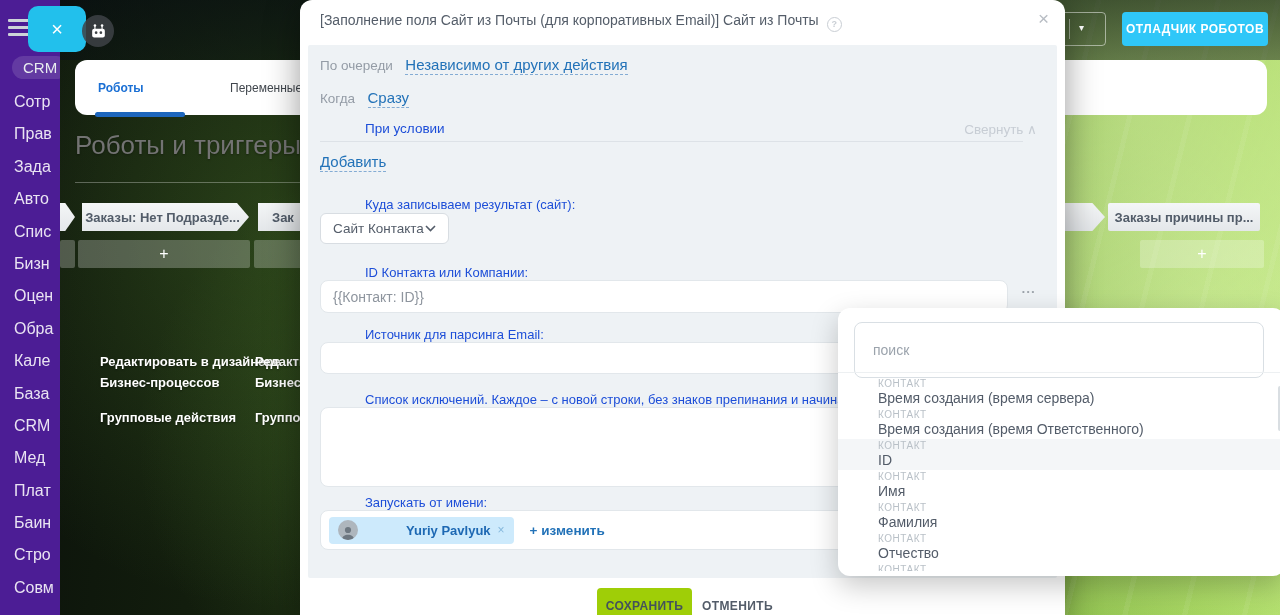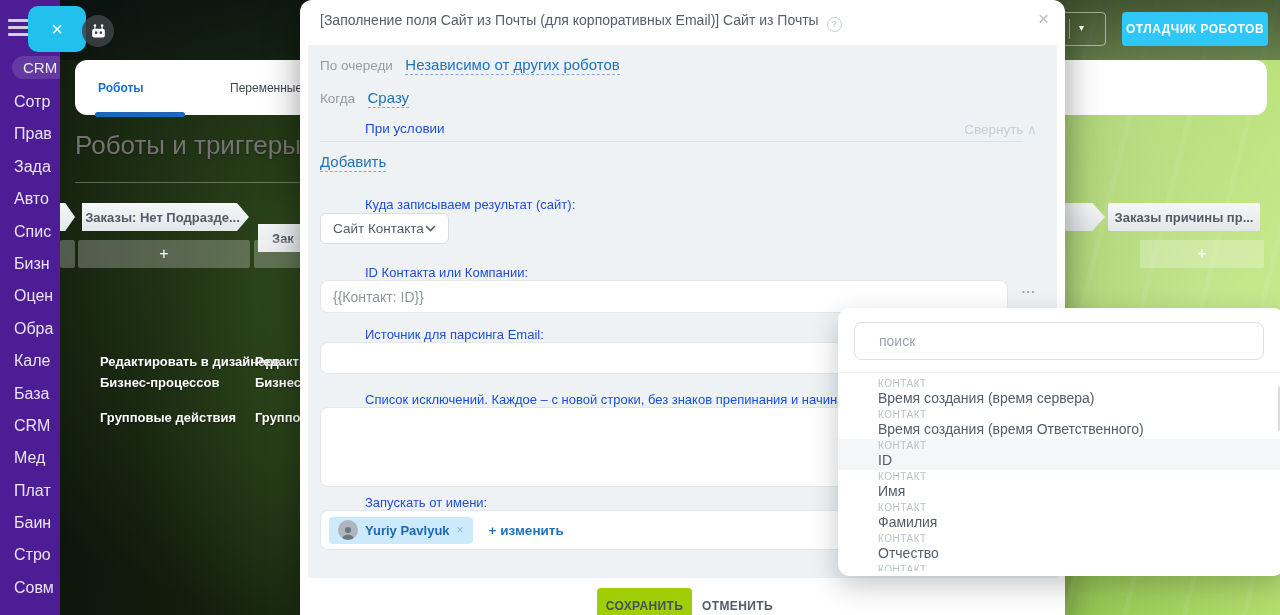--- a/index.html
+++ b/index.html
@@ -44,21 +44,21 @@
   .tab.robots { left:23px; color:#1a6fd4; font-weight:bold; }
   .tab.vars { left:155px; color:#40464d; }
   .tab-underline { position:absolute; left:95px; top:112px; width:90px; height:5px; background:#1d66bd; border-radius:3px; z-index:3; }
   .page-title { position:absolute; left:75px; top:130px; color:#737373; font-size:26px; font-weight:400; z-index:2; text-shadow:0 1px 2px rgba(0,0,0,.3); }
   .title-divider { position:absolute; left:75px; top:182px; width:225px; height:1px; background:rgba(255,255,255,.3); z-index:2; }
 
   .chip { position:absolute; top:203px; height:28px; background:linear-gradient(#f4f6f7,#e4e7ea); color:#525c69; font-size:13px; font-weight:bold; display:flex; align-items:center; justify-content:center; white-space:nowrap; overflow:hidden; z-index:2; cursor:pointer; }
   .chip.arrow { clip-path:polygon(0 0, calc(100% - 12px) 0, 100% 50%, calc(100% - 12px) 100%, 0 100%); padding-right:16px; padding-left:10px; }
   .chip.frag-l { left:60px; width:15px; clip-path:polygon(0 0,35% 0,100% 50%,35% 100%,0 100%); }
   .chip.c1 { left:82px; width:167px; }
-  .chip.c2 { left:258px; width:70px; justify-content:flex-start; padding-left:14px;margin-top:21px; }
+  .chip.c2 { left:258px; width:70px; justify-content:flex-start; padding-left:14px; }
   .chip.frag-r { left:1063px; width:42px; clip-path:polygon(0 0,70% 0,100% 50%,70% 100%,0 100%); }
   .chip.c3 { left:1108px; width:152px; border-radius:2px; }
 
   .plus-row { position:absolute; top:240px; height:28px; background:rgba(255,255,255,.25); border-radius:2px; display:flex; align-items:center; justify-content:center; color:#fff; font-size:16px; z-index:2; cursor:pointer; }
   .pr-a { left:60px; width:15px; } .pr-b { left:78px; width:172px; } .pr-c { left:254px; width:60px; } .pr-d { left:1140px; width:124px; }
 
   .bg-links { position:absolute; top:354px; z-index:2; color:#fff; font-size:13px; font-weight:bold; text-shadow:0 1px 2px rgba(0,0,0,.4); }
   .bg-links.col1 { left:100px; } .bg-links.col2 { left:255px; width:46px; overflow:hidden; }
   .bg-links div { margin-bottom:6px; white-space:nowrap; cursor:pointer; }
   .bg-links .gap { margin-top:20px; }
@@ -83,30 +83,30 @@
   .sel-box svg { margin-left:auto; }
 
   .txt-input { position:absolute; left:20px; width:688px; background:#fff; border:1px solid #e2e7eb; border-radius:8px; font-size:14px; color:#8e959e; padding:0 12px; font-family:inherit; }
   .inp-id { top:280px; height:33px; } .inp-src { top:342px; height:32px; }
   .dots-btn { position:absolute; left:722px; top:287px; font-size:8px; letter-spacing:2px; color:#9aa1a8; cursor:pointer; }
   .txt-area { position:absolute; left:20px; top:407px; width:688px; height:80px; background:#fff; border:1px solid #e2e7eb; border-radius:8px; resize:none; font-family:inherit; font-size:14px; color:#535c69; padding:8px 12px; }
 
   .run-box { position:absolute; left:20px; top:510px; width:688px; height:40px; background:#fff; border:1px solid #e2e7eb; border-radius:8px; display:flex; align-items:center; padding:0 8px; }
   .user-chip { display:flex; align-items:center; gap:7px; background:#cdeafc; border-radius:4px; height:27px; padding:0 9px; }
   .avatar { width:20px; height:20px; border-radius:50%; background:#aeb6bd; overflow:hidden; display:flex; align-items:flex-end; justify-content:center; }
-  .chip-name { font-size:13px; font-weight:bold; color:#1d68b3; white-space:nowrap; }
+  .chip-name { font-size:13px; font-weight:bold; color:#1d68b3; white-space:nowrap;margin-left:41px; }
   .chip-x { font-size:12px; color:#85b8dc; cursor:pointer; }
   .change-link { margin-left:16px; font-size:13.5px; color:#2272b8; font-weight:bold; cursor:pointer; white-space:nowrap; }
 
   .save-btn { position:absolute; left:297px; top:588px; width:95px; height:36px; background:#9fce07; border:none; border-radius:4px; font-size:12px; font-weight:bold; color:#44525b; letter-spacing:.4px; cursor:pointer; font-family:inherit; }
   .cancel-btn { position:absolute; left:402px; top:588px; height:36px; background:none; border:none; font-size:12px; font-weight:bold; color:#535c69; letter-spacing:.4px; cursor:pointer; font-family:inherit; }
 
   
   .popup { position:absolute; left:838px; top:308px; width:447px; height:268px; background:#fff; border-radius:12px; box-shadow:0 10px 28px rgba(0,0,0,.22); z-index:20; }
-  .popup-search { position:absolute; left:16px; top:14px; width:410px; height:38px; border:1px solid #d9dfe4; border-radius:8px; padding:0 24px; font-size:14px; color:#535c69; font-family:inherit; }
+  .popup-search { position:absolute; left:16px; top:14px; width:410px; height:56px; border:1px solid #d9dfe4; border-radius:8px; padding:0 18px; font-size:14px; color:#535c69; font-family:inherit; }
   .popup-search::placeholder { color:#9ba3ac; }
   .opt-list { position:absolute; left:0; top:64px; right:0; bottom:5px; border-top:1px solid #edf0f2; overflow:hidden; padding-top:4px; }
   .opt { padding:1px 0 1px 40px; cursor:pointer; }
   .opt-group { font-size:10px; color:#b9c0c7; letter-spacing:.5px; line-height:12px; }
   .opt-label { font-size:14px; color:#535c69; line-height:17px; }
   .opt.hl { background:#f4f6f8; }
   .popup-scrollbar { position:absolute; right:3px; top:78px; width:4px; height:45px; background:#d9dee2; border-radius:2px; cursor:pointer; }
 </style>
 </head>
 <body>
@@ -202,21 +202,21 @@
     <div class="gap">Групповые действия</div>
   </div>
 
   <div class="modal">
     <div class="modal-title"><span>[Заполнение поля Сайт из Почты (для корпоративных Email)] Сайт из Почты</span><span class="help-ic">?</span></div>
     <div class="modal-close">×</div>
     <div class="gray-body"></div>
 
     <div class="r1">
       <span class="inline-lab">По очереди</span>
-      <span class="blue-link">Независимо от других роботов</span>
+      <span class="blue-link">Независимо от других действия</span>
     </div>
     <div class="r2">
       <span class="inline-lab">Когда</span>
       <span class="blue-link">Сразу</span>
     </div>
     <div class="lab r3lab">При условии</div>
     <div class="collapse">Свернуть ∧</div>
     <div class="cond-divider"></div>
     <div class="r4">
       <span class="blue-link">Добавить</span>

